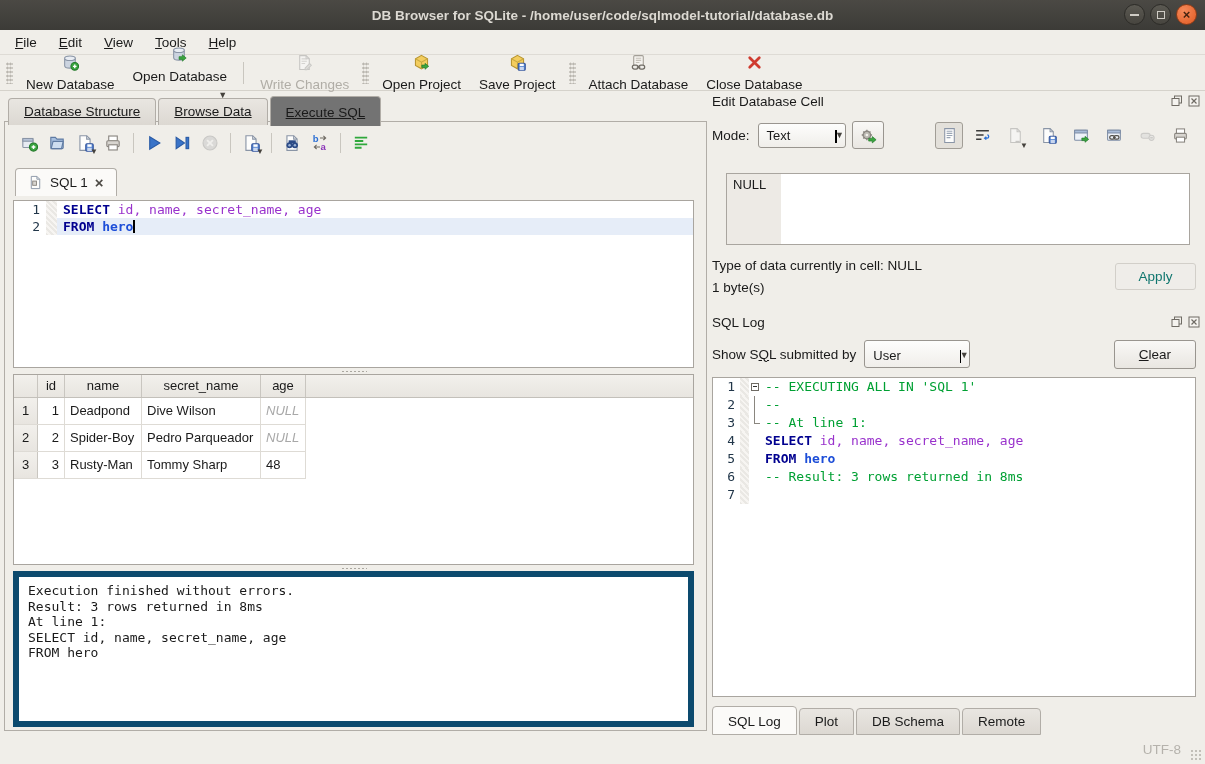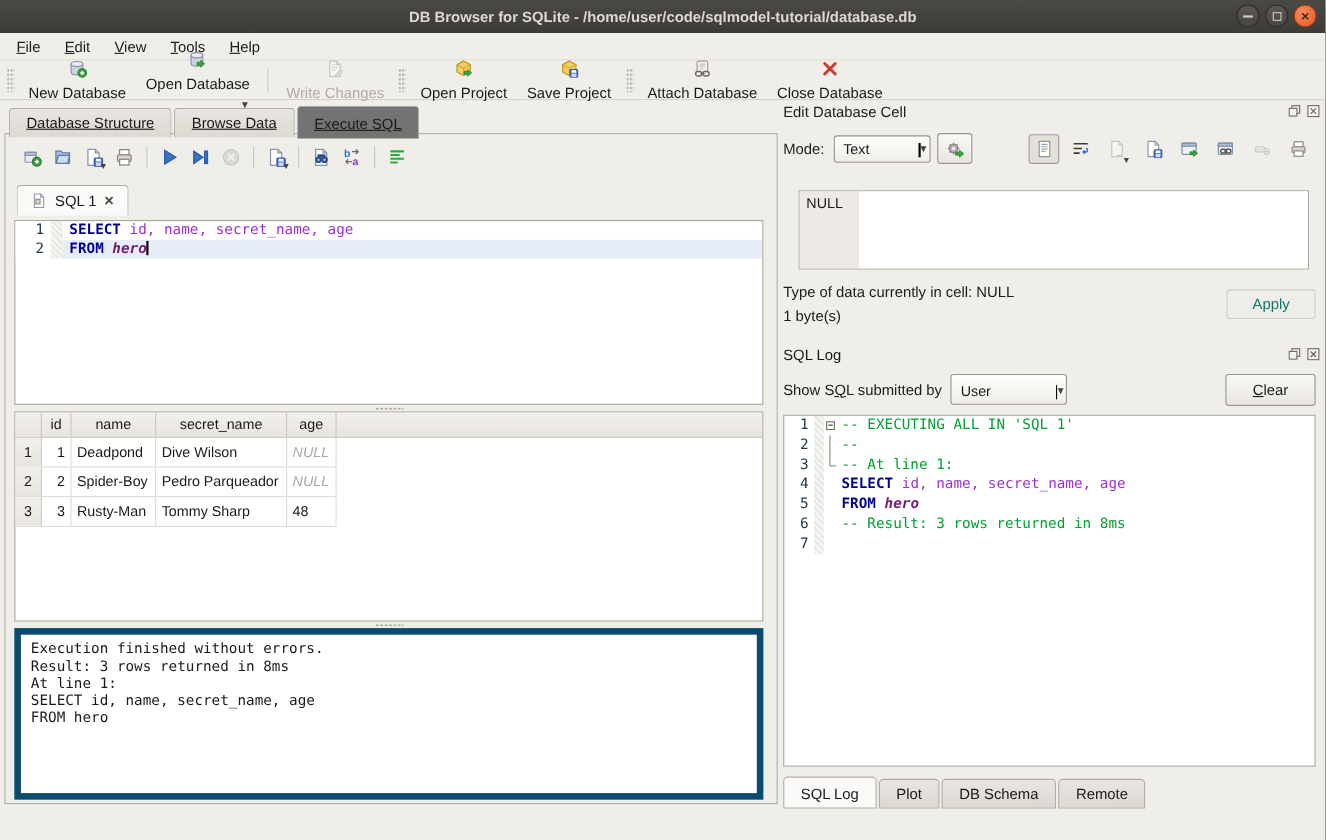--- a/index.html
+++ b/index.html
@@ -62,21 +62,21 @@
   .editor{position:absolute;top:78px;left:8px;width:681px;height:168px;background:#fff;
     border:1px solid #a9a59f;box-sizing:border-box;font-family:"DejaVu Sans Mono",monospace;font-size:13px;overflow:hidden;}
   .ed-line{display:flex;height:17px;line-height:17px;}
   .ed-num{width:26px;text-align:right;padding-right:6px;color:#22374a;flex:none;background:#fff;}
   .ed-margin{width:11px;flex:none;background:repeating-linear-gradient(45deg,#eae8e4 0 2px,#f7f5f2 2px 4px);}
   .ed-text{padding-left:6px;white-space:pre;flex:1;}
   .ed-line.current .ed-text{background:#e6edf8;}
   .caret{display:inline-block;width:1.5px;height:13px;background:#000;vertical-align:-2px;}
   .tok-kw{color:#00008f;font-weight:bold;}
   .tok-id{color:#9932CC;}
-  .tok-tbl{color:#701a75;font-weight:bold;font-style:italic;}
+  .tok-tbl{color:#1d4ed8;font-weight:bold;}
   .tok-cm{color:#00A033;}
   .tok-pl{color:#1a1a1a;}
 
   
   .hsplit{position:absolute;left:8px;width:681px;height:6px;display:flex;align-items:center;justify-content:center;}
   .hsplit i{width:26px;height:3px;background-image:radial-gradient(#aaa7a0 1px,transparent 1.2px);background-size:4px 3px;}
 
   
   .results{position:absolute;top:252px;left:8px;width:681px;height:191px;background:#fff;
     border:1px solid #a9a59f;box-sizing:border-box;overflow:hidden;font-size:13px;}
@@ -595,13 +595,17 @@
       </div>
 
     <div class="bottomtabs" id="bottom-tabs">
         <div class="btab active">SQL Log</div>
         <div class="btab">Plot</div>
         <div class="btab">DB Schema</div>
         <div class="btab">Remote</div>
       </div>
   </div>
 
+  <div class="statusbar">
+    <span class="enc">UTF-8</span>
+    <span class="grip"></span>
+  </div>
 </div>
 
 </body></html>

